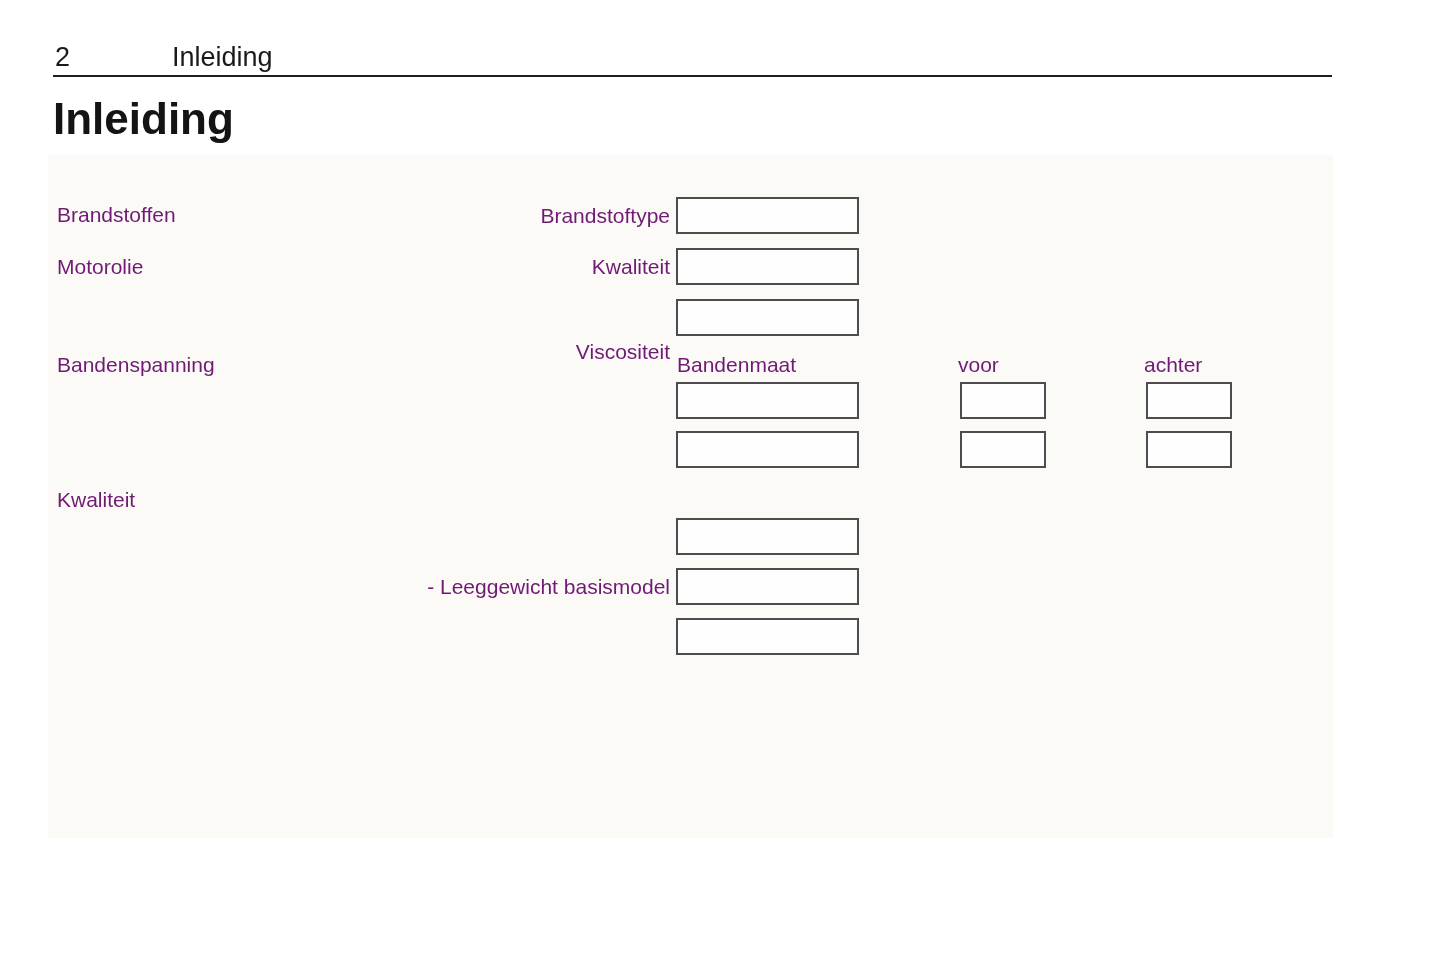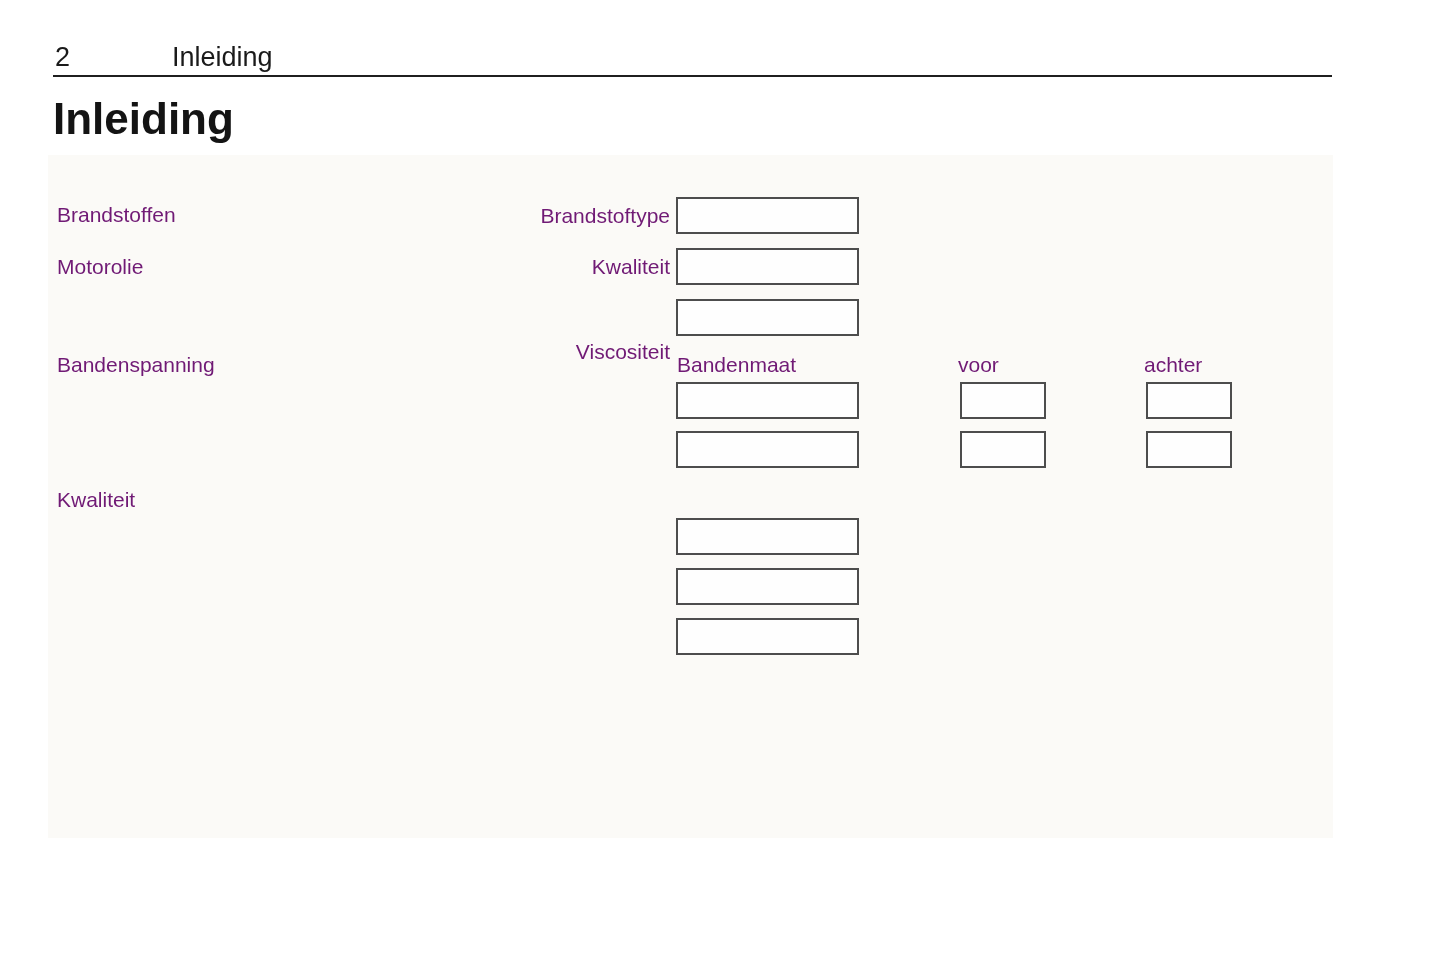--- a/index.html
+++ b/index.html
@@ -83,17 +83,18 @@
   <div class="abs box box-lg" style="left:676px; top:382px;"></div>
   <div class="abs box box-sm" style="left:960px; top:382px;"></div>
   <div class="abs box box-sm" style="left:1146px; top:382px;"></div>
 
   <div class="abs box box-lg" style="left:676px; top:431px;"></div>
   <div class="abs box box-sm" style="left:960px; top:431px;"></div>
   <div class="abs box box-sm" style="left:1146px; top:431px;"></div>
 
   <div class="abs box box-lg" style="left:676px; top:518px;"></div>
 
+  <div class="abs lbl lbl-right" style="left:298px; top:574px;">- Leeggewicht basismodel</div>
   <div class="abs box box-lg" style="left:676px; top:568px;"></div>
 
   <div class="abs box box-lg" style="left:676px; top:618px;"></div>
 
 </div>
 
 </body></html>

